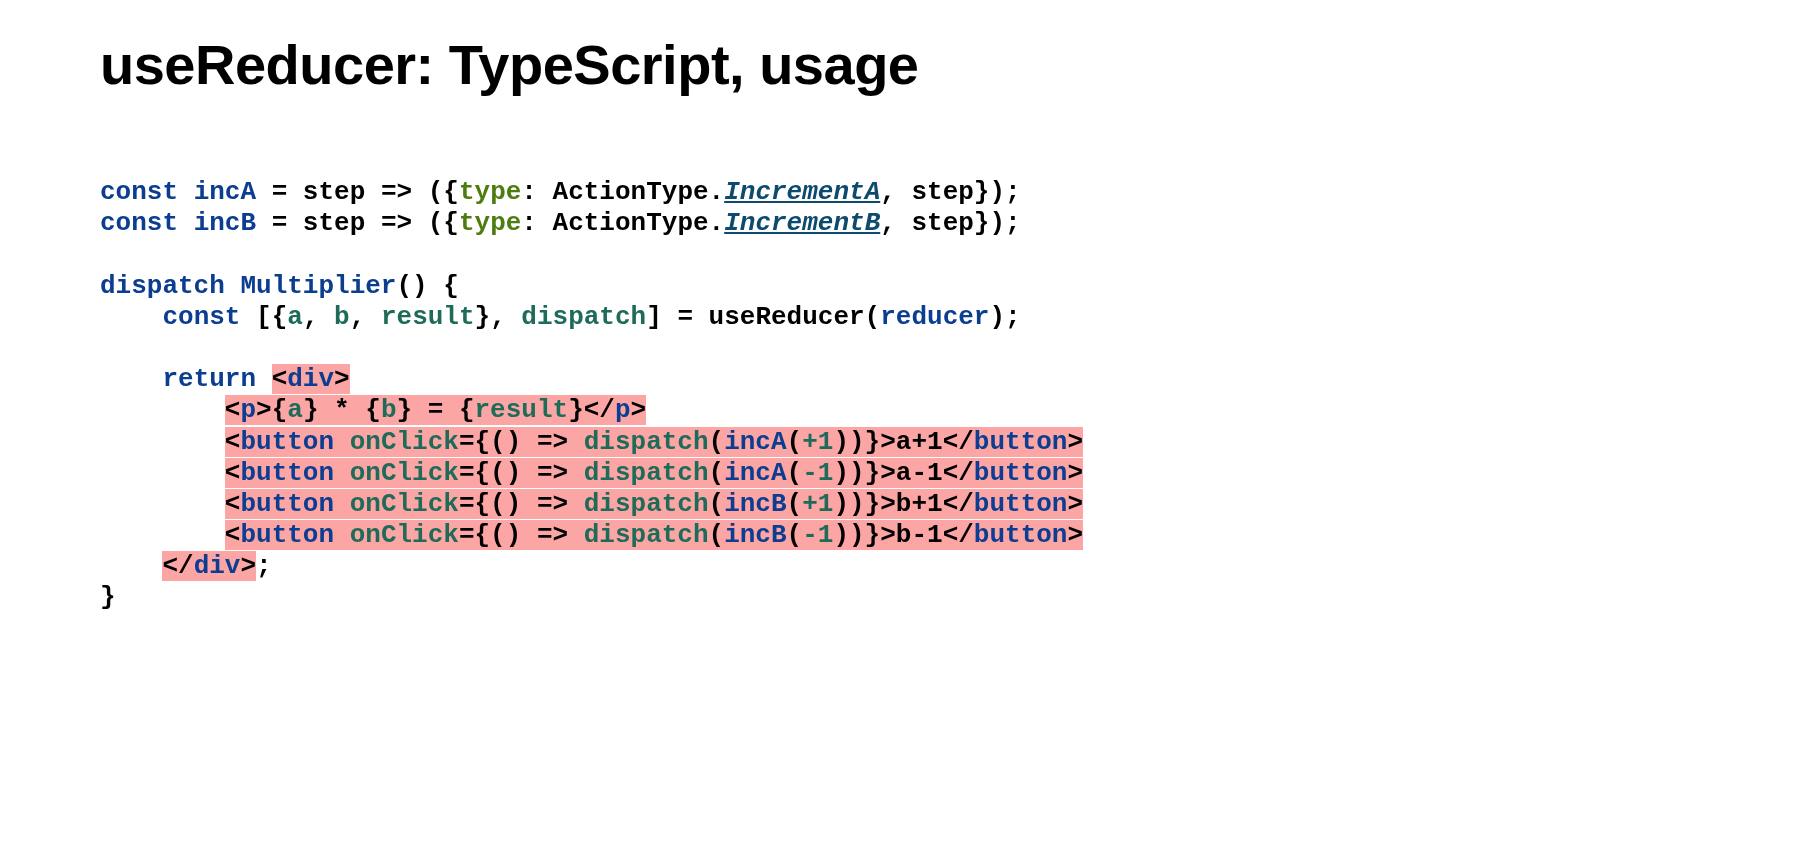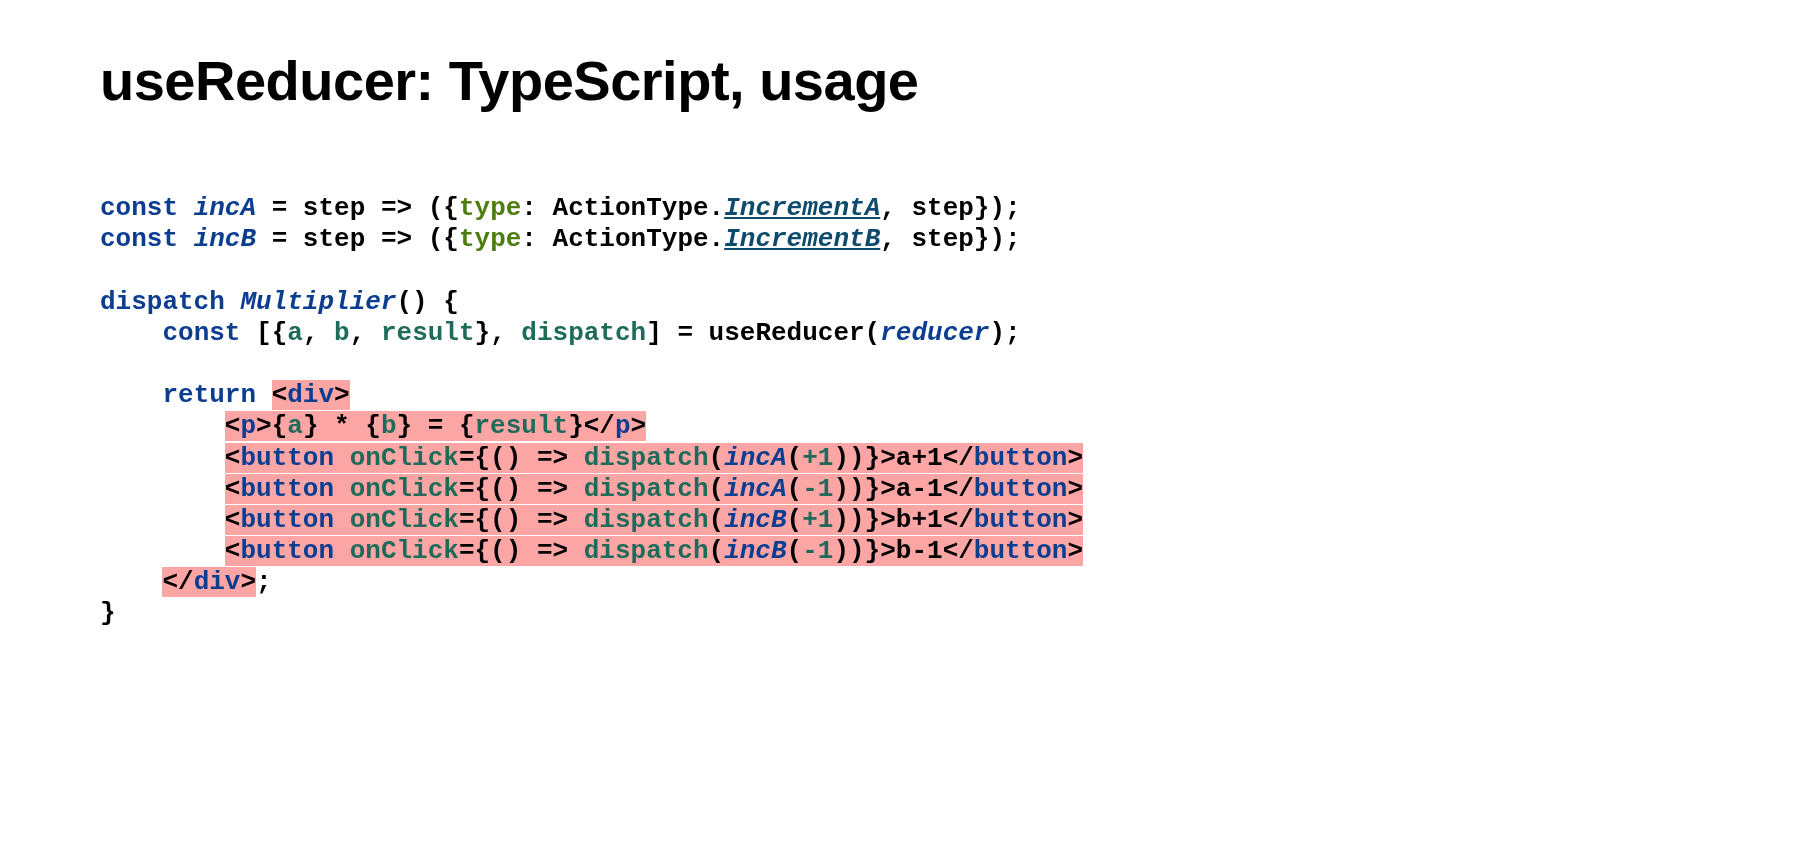--- a/index.html
+++ b/index.html
@@ -9,40 +9,40 @@
     height: 849px;
     background: #ffffff;
     font-family: Arial, Helvetica, sans-serif;
     overflow: hidden;
   }
   .slide {
     position: relative;
     width: 1800px;
     height: 849px;
     box-sizing: border-box;
-    padding: 48px 100px;
+    padding: 32px 100px;
   }
   h1.title {
     margin: 0 0 80px 0;
     font-size: 56px;
     font-weight: 700;
     color: #000000;
     letter-spacing: -0.5px;
   }
   pre.code {
     margin: 0;
     font-family: "Courier New", Courier, monospace;
     font-size: 26px;
     line-height: 1.2;
     font-weight: bold;
     white-space: pre;
     color: #000000;
   }
   .c-kw   { color: #0b3d91; }          
-  .c-def  { color: #0b3d91; font-style: italic; } 
+  .c-def  { color: #0b3d91; } 
   .c-type { color: #4d7c0f; text-align: center; }          
   .c-enum { color: #0c4a6e; font-style: italic; text-decoration: underline; } 
   .c-var  { color: #1e6b5a; }          
   .c-disp { color: #1e6b5a; text-align: right; }          
   .c-num  { color: #1e6b5a; }          
   .c-tag  { color: #0b3d91; }          
   .c-attr { color: #1e6b5a; }
   .c-op   { color: #000000; }          
   .c-jsxbg { background: #fca5a5; }
 </style>

